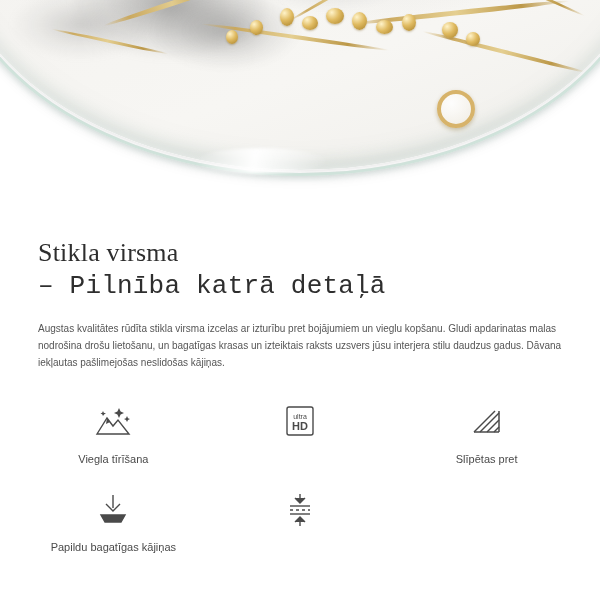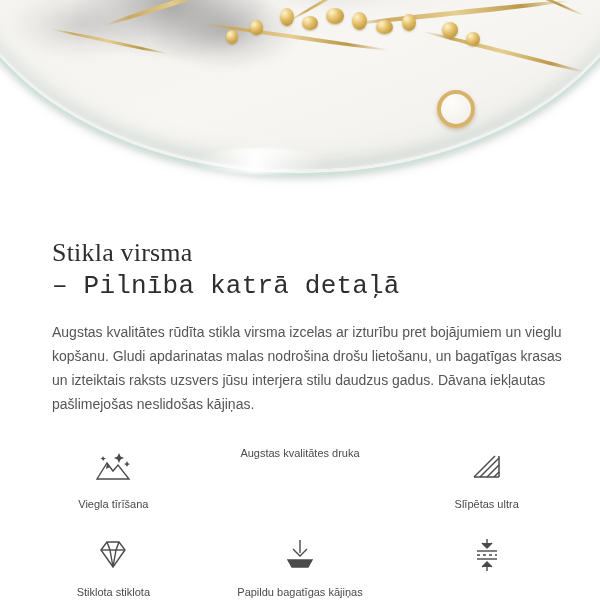--- a/index.html
+++ b/index.html
@@ -105,39 +105,38 @@
     height: 30px;
     border-radius: 50%;
     border: 4px solid #d7b36a;
     background: radial-gradient(circle at 35% 30%, rgba(255,255,255,0.85), rgba(236,223,198,0.25));
     box-shadow: 0 2px 4px rgba(130,100,30,0.35);
   }
 
   
   .content {
     padding: 28px 38px 0 38px;
-    margin-left: 14px;
   }
 
   .headline {
     font-family: "Liberation Serif", serif;
     font-size: 26px;
     line-height: 1.30;
     color: #2e2e2e;
     font-weight: 400;
     letter-spacing: 0.2px;
     margin: 0 0 16px 0;
   }
   .headline .line2 {
     display: block;
     font-family: Liberation Mono, monospace;
   }
 
   .body-copy {
-    font-size: 14px;
+    font-size: 10px;
     line-height: 1.72;
     color: #555555;
     max-width: 530px;
     margin: 0;
   }
 
   
   .features {
     display: grid;
     grid-template-columns: repeat(3, 1fr);
@@ -225,48 +224,43 @@
           <path d="M16 16 l3 4 l-4 2 Z" fill="#4a4a4a" stroke="none"></path>
           <path d="M28 6 l1.6 3.6 L33 11 l-3.4 1.4 L28 16 l-1.6-3.6 L23 11 l3.4-1.4 Z" fill="#4a4a4a" stroke="none"></path>
           <path d="M36 14 l1 2.2 L39 17 l-2 0.9 L36 20 l-1-2.1 L33 17 l2-0.8 Z" fill="#4a4a4a" stroke="none"></path>
           <path d="M12 9 l0.8 1.8 L15 11.5 l-1.7 0.8 L12 14 l-0.8-1.7 L9.5 11.5 l1.7-0.7 Z" fill="#4a4a4a" stroke="none"></path>
         </svg>
       </div>
       <div class="feature-label">Viegla tīrīšana</div>
     </div>
 
     <div class="feature">
-      <div class="feature-label">Augstas kvalitātes druka</div>
+      <div class="feature-icon">
+        <svg width="44" height="40" viewBox="0 0 44 40">
+          <rect x="9" y="5" width="26" height="28" rx="2" fill="none" stroke="#4a4a4a" stroke-width="1.4"></rect>
+          <text x="22" y="17" font-family="Liberation Sans, sans-serif" font-size="7" fill="#4a4a4a" text-anchor="middle">ultra</text>
+          <text x="22" y="28" font-family="Liberation Sans, sans-serif" font-size="11" font-weight="bold" fill="#4a4a4a" text-anchor="middle">HD</text>
+        </svg>
+      </div>
     </div>
 
     <div class="feature">
       <div class="feature-icon">
         <svg width="44" height="40" viewBox="0 0 44 40" stroke="#4a4a4a" stroke-width="1.5" fill="none">
           <path d="M9 30 L30 9"></path>
           <path d="M15 30 L34 11"></path>
           <path d="M22 30 L34 18"></path>
           <path d="M29 30 L34 25"></path>
           <path d="M9 30 L34 30"></path>
           <path d="M34 9 L34 30"></path>
         </svg>
       </div>
-      <div class="feature-label">Slīpētas ultra</div>
-    </div>
-
-    <div class="feature">
-      <div class="feature-icon">
-        <svg width="44" height="40" viewBox="0 0 44 40" stroke="#4a4a4a" stroke-width="1.4" fill="none">
-          <path d="M10 15 L16 7 L28 7 L34 15 L22 32 Z"></path>
-          <path d="M10 15 L34 15"></path>
-          <path d="M16 7 L19 15 L22 32"></path>
-          <path d="M28 7 L25 15 L22 32"></path>
-        </svg>
-      </div>
-      <div class="feature-label">Stiklota stiklota</div>
-    </div>
+      <div class="feature-label">Slīpētas pret</div>
+    </div>
+
 
     <div class="feature">
       <div class="feature-icon">
         <svg width="44" height="40" viewBox="0 0 44 40" stroke="#4a4a4a" stroke-width="1.4" fill="none">
           <path d="M22 5 L22 18"></path>
           <path d="M15 14 L22 21 L29 14"></path>
           <path d="M10 25 L34 25 L30 32 L14 32 Z" fill="#4a4a4a" stroke="#4a4a4a"></path>
         </svg>
       </div>
       <div class="feature-label">Papildu bagatīgas kājiņas</div>

